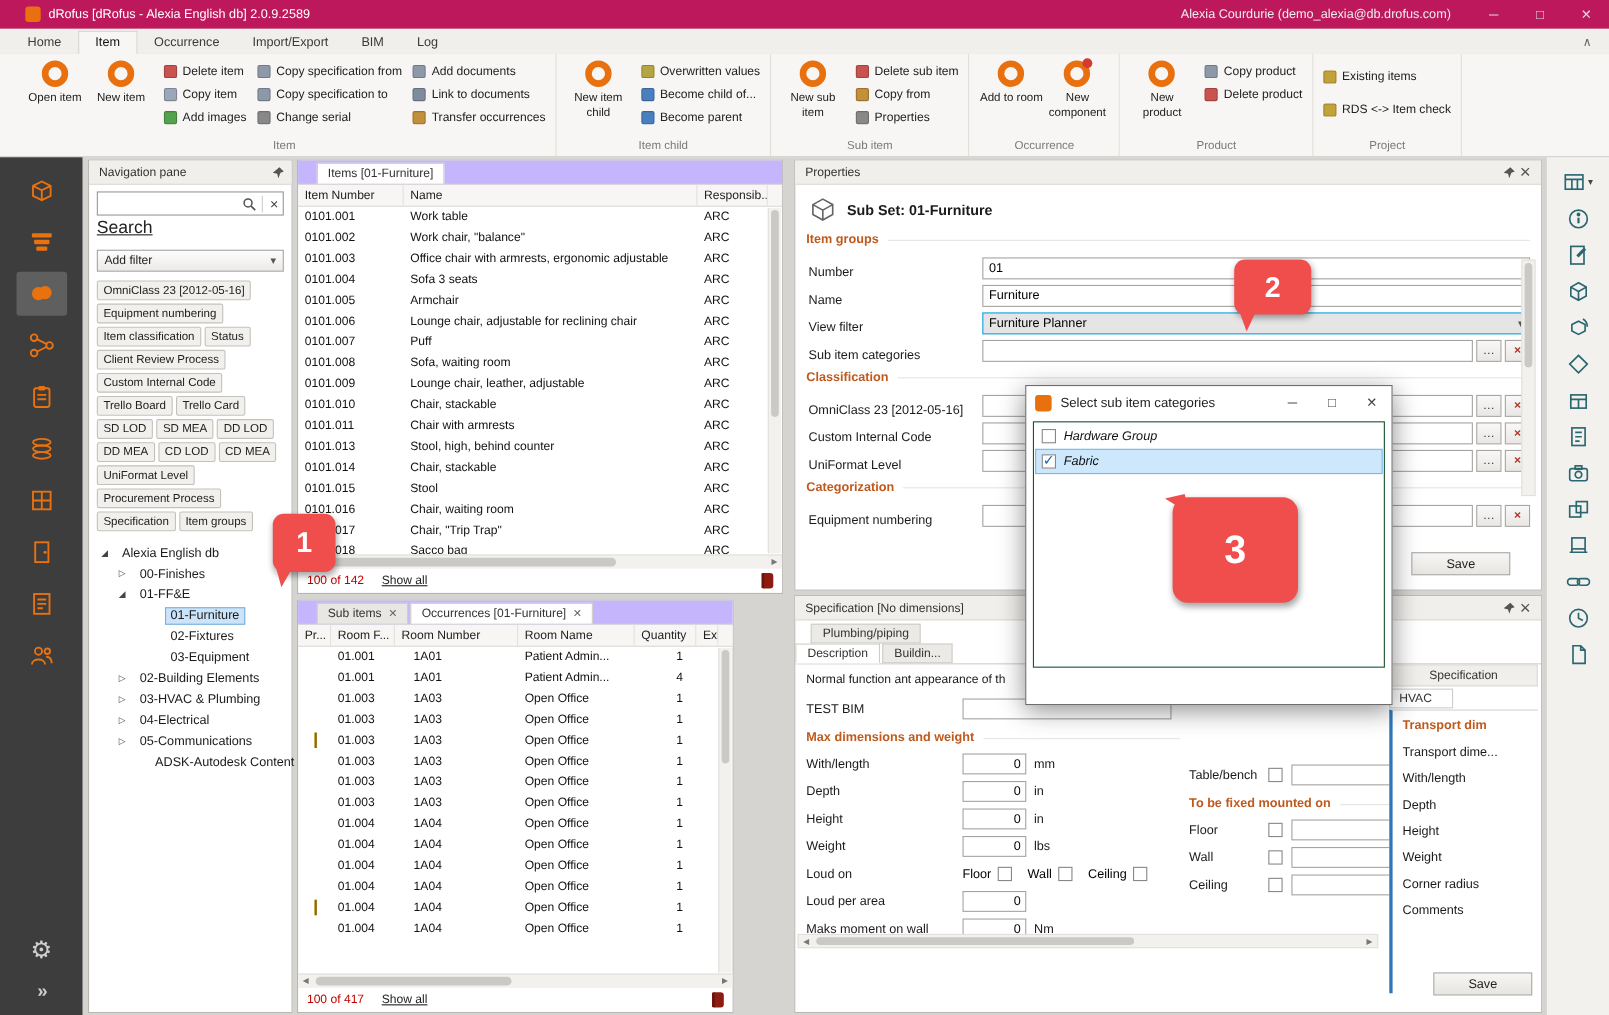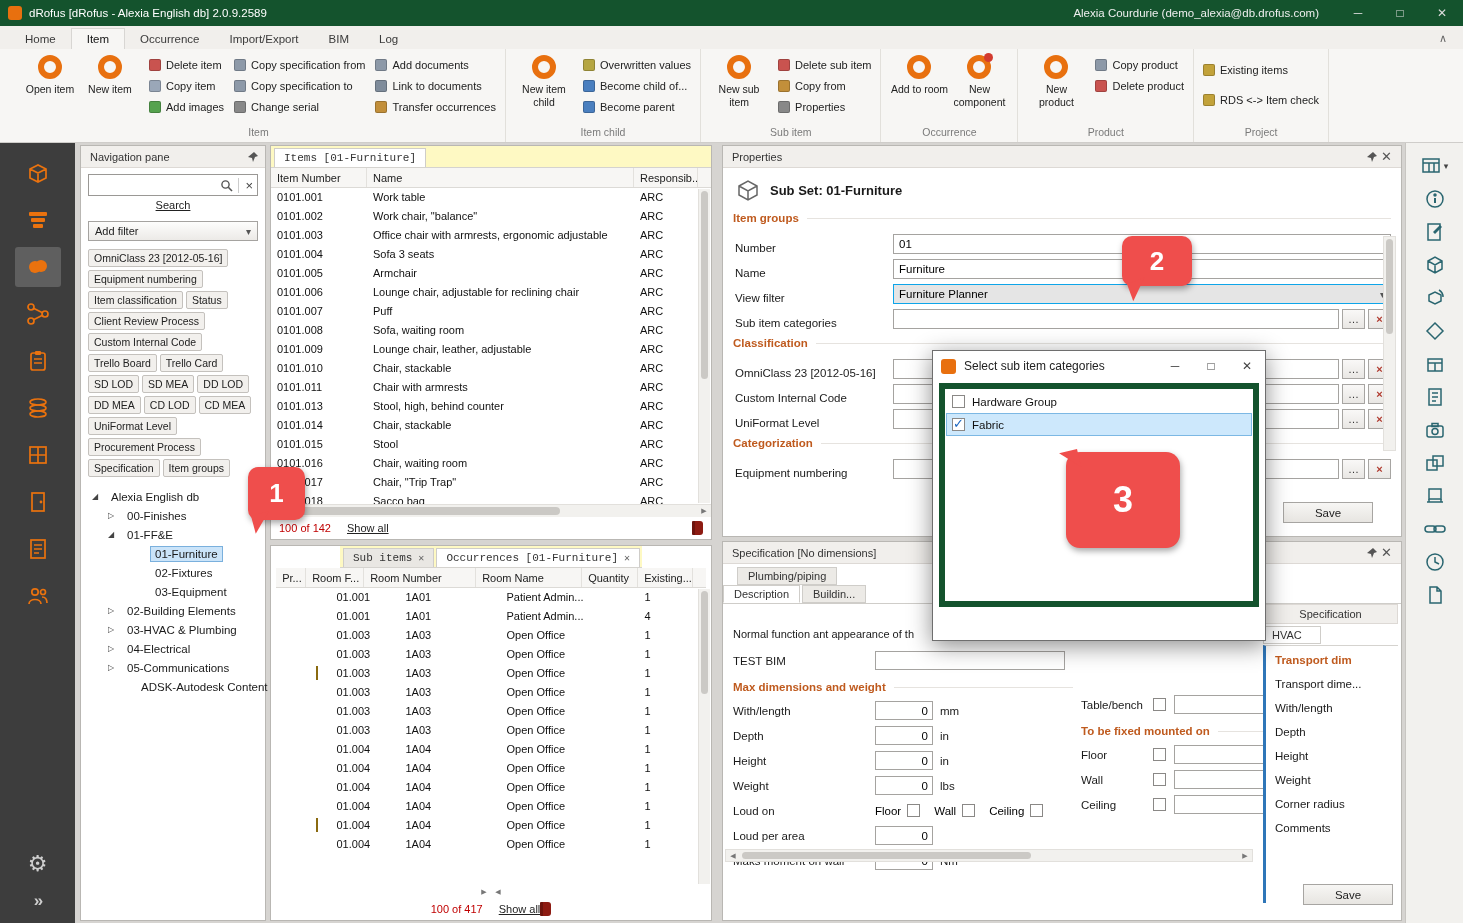--- a/index.html
+++ b/index.html
@@ -1,22 +1,22 @@
 <!DOCTYPE html>
 <html><head>
 <meta charset="utf-8">
 <style>
   * { box-sizing: border-box; margin: 0; padding: 0; }
   body { font-family: "Liberation Sans", "DejaVu Sans", sans-serif; background:#888; }
   .app { position: relative; width: 1463px; height: 923px; background:#d6d4d1; overflow: hidden;
          font-family: "Liberation Sans", "DejaVu Sans", sans-serif; }
 
   
-  .titlebar { position:absolute; top:0; left:0; right:0; height:26px; background:#14532d; color:#fff;
-              display:flex; align-items:center; padding-left:8px; font-size:11.5px; z-index:5; }
+  .titlebar { position:absolute; top:0; left:0; right:0; height:26px; background:#be185d; color:#fff;
+              display:flex; align-items:center; padding-left:23px; font-size:11.5px; z-index:5; }
   .tb-icon { width:14px; height:14px; background:#e8700f; border-radius:3px; margin-right:7px; flex:0 0 14px; }
   .tb-right { margin-left:auto; display:flex; align-items:center; height:100%; }
   .tb-user { margin-right:18px; color:#eee; }
   .tb-btn { width:42px; height:100%; display:flex; align-items:center; justify-content:center; color:#ddd; font-size:12px; }
 
   
   .tabrow { position:absolute; top:26px; left:0; right:0; height:23px; background:#f1efec;
             display:flex; align-items:flex-end; padding-left:10px; }
   .rtabs { display:flex; align-items:flex-end; }
   .rtab { padding:4px 15px; font-size:11.5px; color:#3a3a3a;text-align:right; }
@@ -58,38 +58,38 @@
   .phead .sp { flex:1; }
   .hx { color:#555; font-size:13px; padding:0 3px; }
   .pin svg { display:block; }
 
   
   .nav { left:80px; top:145px; width:186px; bottom:2px; }
   .nav-body { padding:6px 7px; }
   .searchbox { display:flex; align-items:center; border:1px solid #9a98f  ; border:1px solid #9a9895; background:#fff; height:22px; padding:0 4px; }
   .searchbox input { flex:1; border:0; outline:0; min-width:0; font-size:11px; }
   .searchbox .sx { color:#444; font-size:13px; padding-left:6px; border-left:1px solid #ccc; margin-left:5px; }
-  .search-link { text-align:center; font-size:11px; margin-top:3px; }
+  .search-link { text-align:left; font-size:16px; margin-top:3px; }
   .search-link span { text-decoration:underline; color:#222; }
   .addfilter { margin-top:10px; height:20px; border:1px solid #a5a3a0; background:linear-gradient(#fdfdfc,#eceae7);
                display:flex; align-items:center; font-size:11px; padding:0 6px; color:#222; }
   .addfilter .caret { margin-left:auto; color:#555; font-size:10px; }
   .chips { display:flex; flex-wrap:wrap; gap:3px; margin-top:8px; }
   .chip { font-size:10.5px; color:#222; background:#f2f0ed; border:1px solid #c4c1bd; border-radius:2px;
           padding:2px 5px; white-space:nowrap; }
   .tree { margin-top:10px; }
   .trow { display:flex; align-items:center; height:19px; font-size:11.5px; color:#1a1a1a; }
   .tarrow { width:14px; font-size:8px; color:#444; flex:0 0 14px; }
   .tlabel { padding:1px 4px; border:1px solid transparent; white-space:nowrap; }
   .trow.selected .tlabel { background:#cbe4f9; border-color:#7ab0dd; }
 
   
   .items { left:270px; top:145px; width:442px; height:395px; display:flex; flex-direction:column; }
-  .occ   { left:270px; top:545px; width:442px; bottom:2px; display:flex; flex-direction:column;align-items:center; }
-  .tabstrip { height:22px; background:#fef9c3; border-bottom:1px solid #d5d3cf; display:flex; align-items:flex-end; padding-left:3px; flex:0 0 22px;font-family:Liberation Mono, monospace; }
+  .occ   { left:270px; top:545px; width:397px; bottom:2px; display:flex; flex-direction:column; }
+  .tabstrip { height:22px; background:#c4b5fd; border-bottom:1px solid #d5d3cf; display:flex; align-items:flex-end; padding-left:17px; flex:0 0 22px; }
   .dtab { font-size:11px; color:#333; padding:3px 9px; border:1px solid #cfcdc9; border-bottom:0; background:#e9e7e3;
           display:flex; align-items:center; gap:6px; margin-right:2px; }
   .dtab.active { background:#fff; }
   .dtab .tx { color:#666; font-size:10px; }
   .ihead { display:grid; grid-template-columns:96px 1fr 64px; height:20px; background:#f7f6f4; border-bottom:1px solid #dcdad6;
            font-size:11px; color:#222; align-items:center; flex:0 0 20px; padding-right:13px; }
   .ihead span { padding-left:6px; border-right:1px solid #e3e1dd; height:100%; line-height:20px; overflow:hidden; white-space:nowrap; }
   .rows { flex:1; overflow:hidden; position:relative; margin-right:13px; }
   .irow { display:grid; grid-template-columns:96px 1fr 64px; height:19px; line-height:19px; font-size:11px; color:#111; }
   .irow span { padding-left:6px; white-space:nowrap; overflow:hidden; }
@@ -134,21 +134,21 @@
   .props-scroll .vthumb { top:2px; height:95px; }
 
   
   .spec { left:722px; top:541px; width:680px; bottom:2px; }
   .spec-tabs1 { display:flex; padding-left:14px; margin-top:3px; }
   .spec-tabs2 { display:flex; border-bottom:1px solid #cfcdc9; }
   .stab { font-size:11px; color:#333; padding:2px 10px; border:1px solid #cfcdc9; background:#eceae6; margin-right:2px; white-space:nowrap; }
   .stab.active { background:#fff; border-bottom-color:#fff; }
   .spec-body { position:relative; height:calc(100% - 70px); }
   .spec-left { position:absolute; left:10px; top:4px; width:340px; }
-  .intro { font-size:11px; color:#1a1a1a; margin:20px 0 8px 0; white-space:nowrap; overflow:hidden; }
+  .intro { font-size:11px; color:#1a1a1a; margin:4px 0 8px 0; white-space:nowrap; overflow:hidden; }
   .srow { display:flex; align-items:center; height:25px; }
   .slabel { width:142px; flex:0 0 142px; font-size:11.5px; color:#1a1a1a; }
   .slabel.w80 { width:72px; flex:0 0 72px; }
   .sinput { height:19px; border:1px solid #a5a3a0; font-size:11.5px; padding:0 4px; outline:0; background:#fff; }
   .sinput.num { width:58px; text-align:right; }
   .sinput.wide { width:190px; }
   .sinput.mid { width:96px; margin-left:8px; }
   .unit { font-size:11.5px; color:#1a1a1a; margin-left:7px; }
   .cb { width:13px; height:13px; border:1px solid #8a8886; background:#fff; display:inline-block; position:relative; flex:0 0 13px; }
   .cb.checked::after { content:"✓"; position:absolute; left:0px; top:-3px; color:#1a66c0; font-size:13px; font-weight:bold; }
@@ -172,21 +172,21 @@
   .rs-item .caret { font-size:9px; color:#444; }
 
   
   .dialog { position:absolute; left:932px; top:350px; width:334px; height:291px; background:#fff; border:1px solid #6e6e6e;
             box-shadow: 0 5px 22px rgba(0,0,0,.45); z-index:40; }
   .dlg-tb { height:30px; display:flex; align-items:center; padding-left:8px; }
   .dlg-icon { width:15px; height:15px; background:#e8700f; border-radius:3px; margin-right:8px; }
   .dlg-title { font-size:12px; color:#222; }
   .dlg-ctrl { margin-left:auto; display:flex; height:100%; }
   .dlg-btn { width:36px; display:flex; align-items:center; justify-content:center; color:#444; font-size:12px; }
-  .dlg-list { margin:2px 6px; border:6px solid #14532d; height:224px; background:#fff; padding:1px; }
+  .dlg-list { margin:2px 6px; border:1px solid #14532d; height:224px; background:#fff; padding:1px;font-style:italic; }
   .dlg-row { display:flex; align-items:center; height:23px; padding-left:5px; gap:7px; font-size:11.5px; color:#111;
              border:1px solid transparent; }
   .dlg-row.selected { background:#cde8fc; border-color:#7cb8e4; }
   .dlg-buttons { display:flex; justify-content:flex-end; gap:10px; padding:6px 8px 0 0; }
   .okbtn { width:82px; height:22px; background:#1796ea; color:#fff; border:1px solid #0d7fd0; font-size:11.5px; font-family:inherit; }
   .cancelbtn { width:82px; height:22px; background:linear-gradient(#f7f6f4,#e7e5e1); border:1px solid #a7a5a2; font-size:11.5px; font-family:inherit; }
 
   
   .callout { position:absolute; background:#ef4e4c; color:#fff; font-weight:bold; display:flex; align-items:center;
              justify-content:center; border-radius:10px; box-shadow:1px 3px 6px rgba(0,0,0,.35); z-index:50; }

